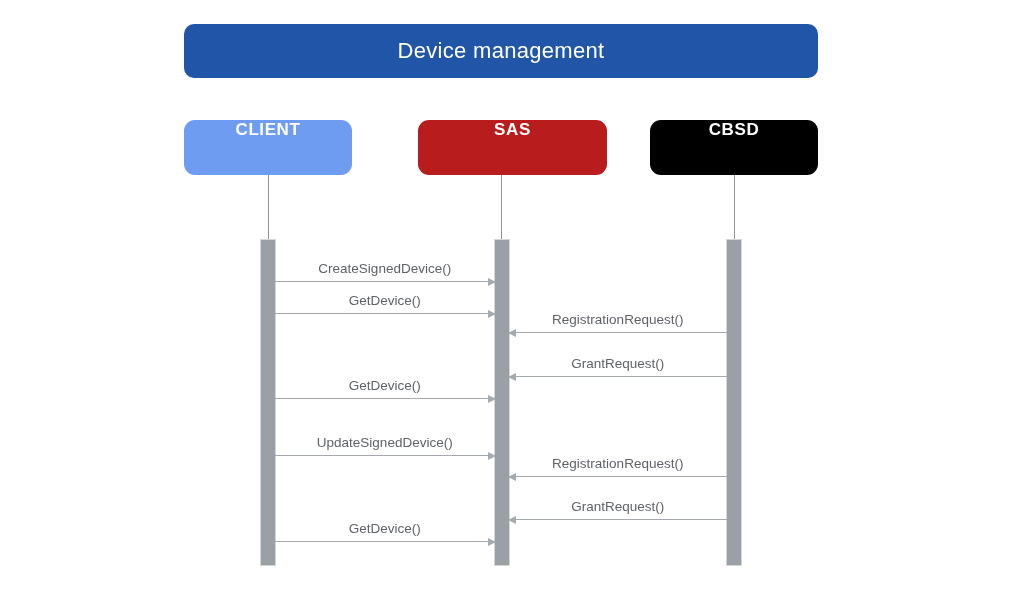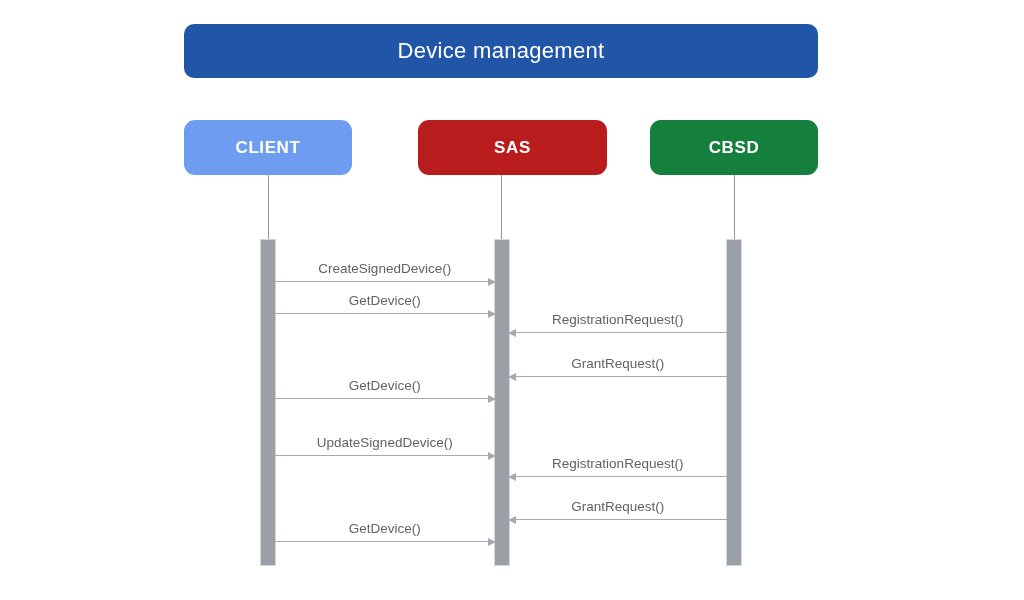--- a/index.html
+++ b/index.html
@@ -16,21 +16,21 @@
     font-family:"Liberation Sans", sans-serif;
   }
   .title-bar{
     position:absolute;left:184px;top:24px;width:634px;height:54px;
     background:var(--title-bg);border-radius:10px;
     display:flex;align-items:center;justify-content:center;
   }
   .title-text{color:#ffffff;font-size:22px;letter-spacing:0.3px;text-align:center;}
   .actor-box{
     position:absolute;border-radius:11px;
-    display:flex;align-items:center;justify-content:center;
+    display:flex;align-items:flex-start;justify-content:center;
   }
   .actor-label{color:#ffffff;font-size:17px;font-weight:bold;letter-spacing:0.6px;}
   .lifeline{position:absolute;width:1px;background:var(--lifeline-color);}
   .activation-bar{
     position:absolute;background:var(--bar-color);
     box-shadow:0 0 0 1px var(--bar-edge);
   }
   .message{position:absolute;height:26px;}
   .msg-line{position:absolute;left:0;right:0;bottom:0;height:1.5px;background:var(--line-color);}
   .msg-label{
@@ -60,21 +60,21 @@
       <div class="actor-box" style="left: 184px; top: 120px; width: 168px; height: 55px; background: rgb(109, 156, 240);">
         <span class="actor-label">CLIENT</span>
       </div>
       <div class="lifeline" style="left: 267.5px; top: 175px; height: 65px;"></div>
       <div class="activation-bar" style="left: 261px; top: 240px; width: 14px; height: 325px;"></div>
       <div class="actor-box" style="left: 418px; top: 120px; width: 189px; height: 55px; background: #b91c1c;">
         <span class="actor-label">SAS</span>
       </div>
       <div class="lifeline" style="left: 501px; top: 175px; height: 65px;"></div>
       <div class="activation-bar" style="left: 494.5px; top: 240px; width: 14px; height: 325px;"></div>
-      <div class="actor-box" style="left: 650px; top: 120px; width: 168px; height: 55px; background: #15803d;">
+      <div class="actor-box" style="left: 650px; top: 120px; width: 168px; height: 55px; background: #000000;">
         <span class="actor-label">CBSD</span>
       </div>
       <div class="lifeline" style="left: 733.5px; top: 175px; height: 65px;"></div>
       <div class="activation-bar" style="left: 727px; top: 240px; width: 14px; height: 325px;"></div>
     </div>
   <div id="messages-layer">
       <div class="message" style="left: 275px; top: 256px; width: 219.5px;">
         <span class="msg-label">CreateSignedDevice()</span>
         <div class="msg-line"></div>
         <div class="arrow-head arrow-right"></div>

